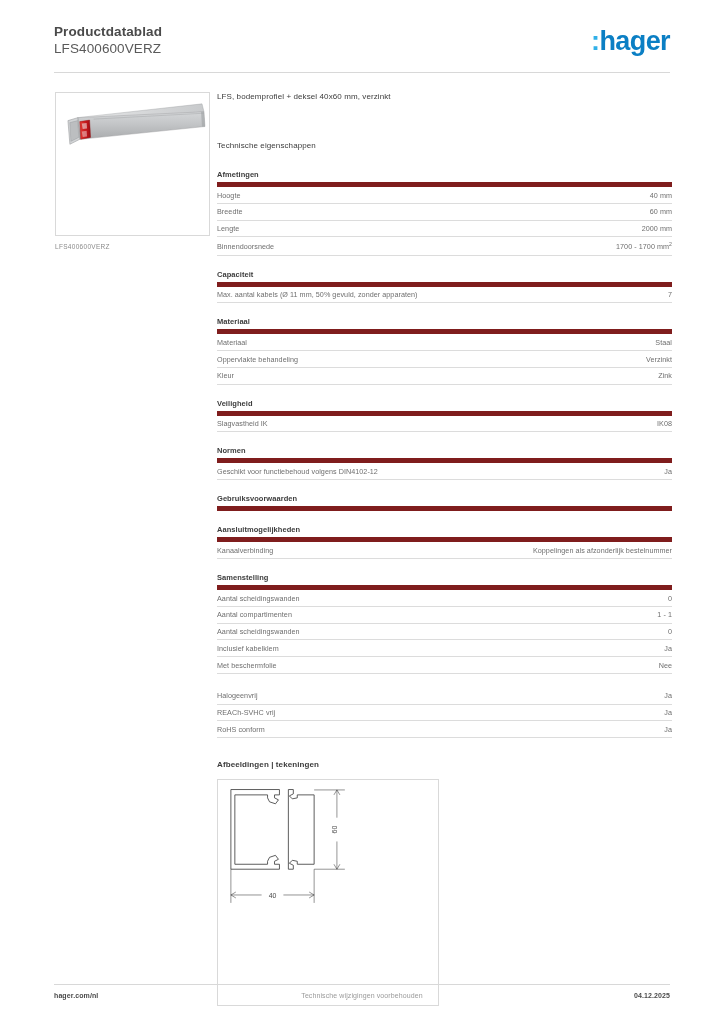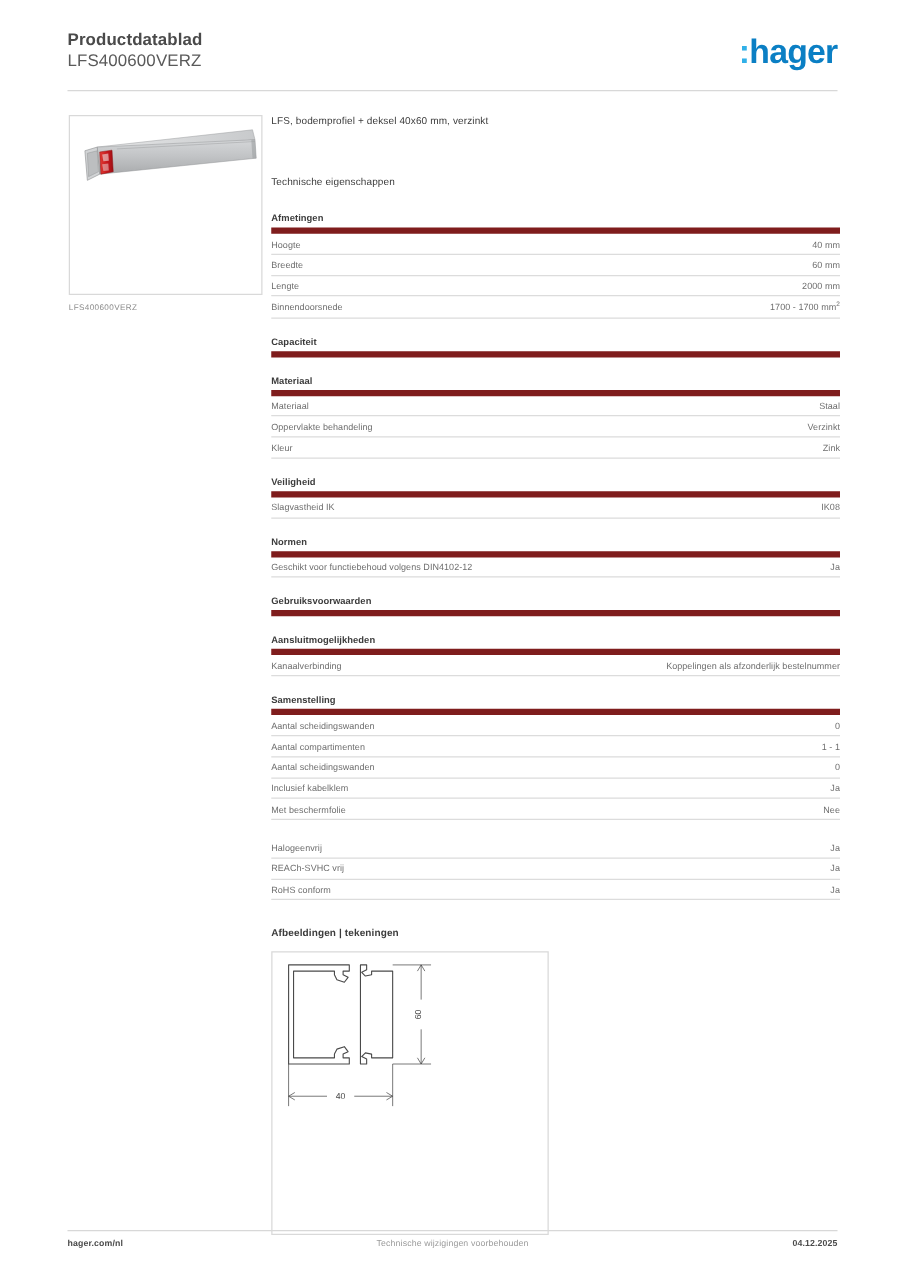--- a/index.html
+++ b/index.html
@@ -240,20 +240,24 @@
             <span class="spec-label">Lengte</span>
             <span class="spec-value"><span>2000 mm</span></span>
           </div>
           <div class="spec-row">
             <span class="spec-label">Binnendoorsnede</span>
             <span class="spec-value"><span>1700 - 1700 mm</span><sup>2</sup></span>
           </div>
         </div>
         <div class="spec-group">
           <div class="group-head">Capaciteit</div>
+          <div class="spec-row">
+            <span class="spec-label">Max. aantal kabels (Ø 11 mm, 50% gevuld, zonder apparaten)</span>
+            <span class="spec-value"><span>7</span></span>
+          </div>
         </div>
         <div class="spec-group">
           <div class="group-head">Materiaal</div>
           <div class="spec-row">
             <span class="spec-label">Materiaal</span>
             <span class="spec-value"><span>Staal</span></span>
           </div>
           <div class="spec-row">
             <span class="spec-label">Oppervlakte behandeling</span>
             <span class="spec-value"><span>Verzinkt</span></span>

